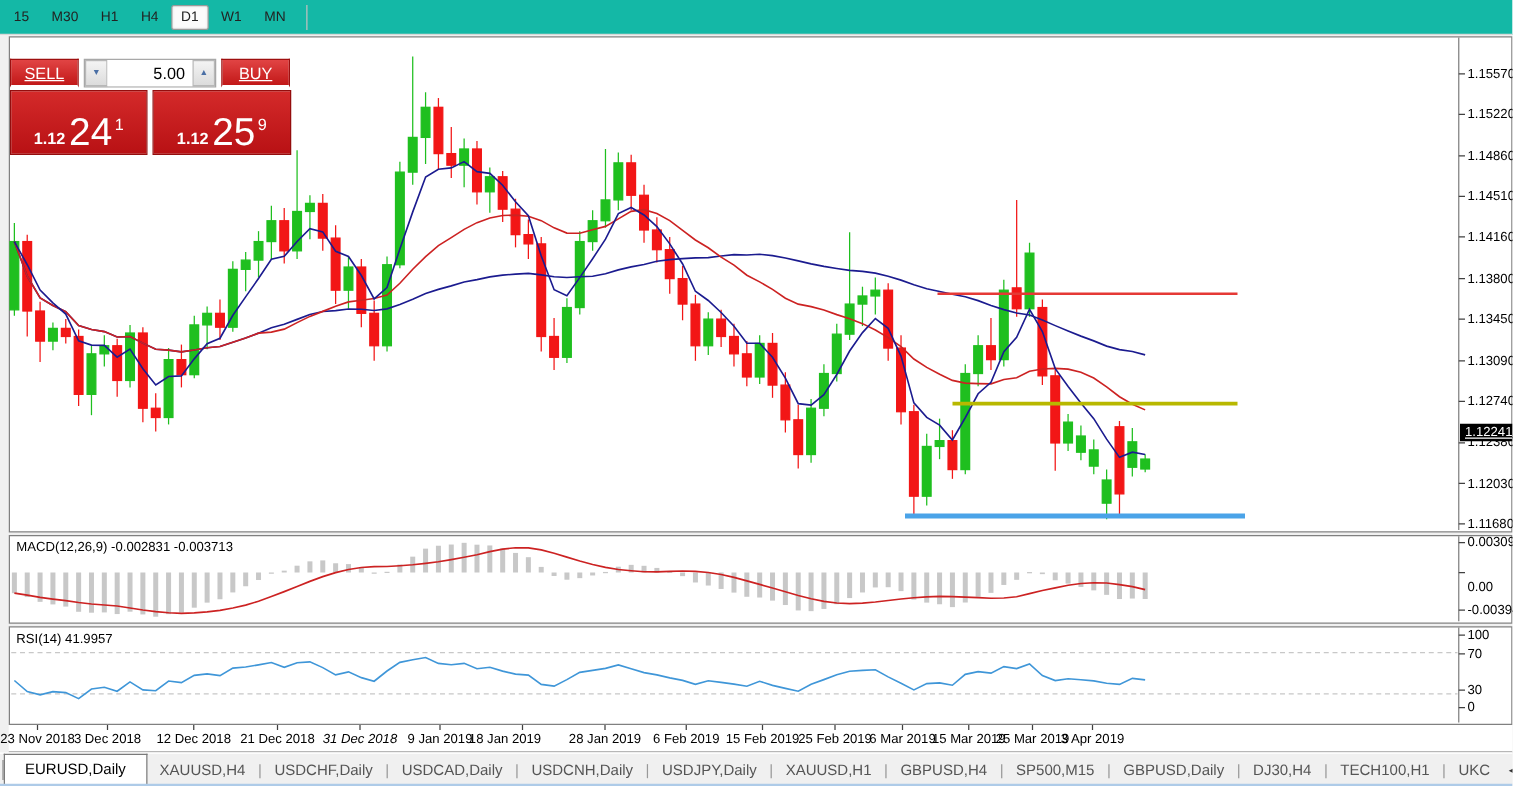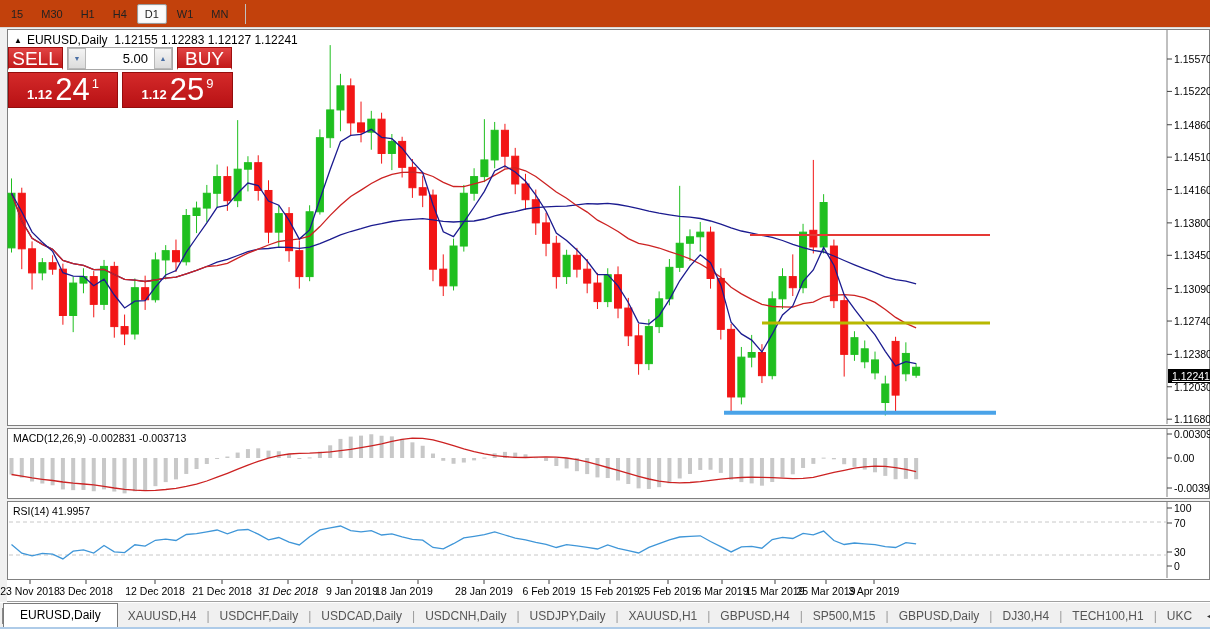--- a/index.html
+++ b/index.html
@@ -1,20 +1,20 @@
 <!DOCTYPE html>
 <html><head>
 <meta charset="utf-8">
 <style>
   html,body{margin:0;padding:0;}
   body{width:1210px;height:629px;background:#f0f0f0;font-family:"Liberation Sans",sans-serif;overflow:hidden;position:relative;}
   #app{position:absolute;left:0;top:0;width:1210px;height:629px;}
 
   
-  #toolbar{position:absolute;left:0;top:0;width:1210px;height:28px;background:#c2410c;border-bottom:1px solid #d8d8d8;display:flex;align-items:center;padding-left:2px;box-sizing:border-box;}
+  #toolbar{position:absolute;left:0;top:0;width:1210px;height:28px;background:#14b8a6;border-bottom:1px solid #d8d8d8;display:flex;align-items:center;padding-left:2px;box-sizing:border-box;}
   .tf-btn{font-size:11px;color:#222;padding:3px 7px;margin:0 1px;border:1px solid transparent;border-radius:2px;cursor:default;}
   .tf-btn.active{background:#fbfbfb;border:1px solid #9a9a9a;box-shadow:inset 0 0 2px #ddd;}
   .tb-sep{width:1px;height:20px;background:#c0c0c0;margin:0 8px;}
 
   
   .panel{position:absolute;left:7px;right:0;background:#fff;border:1px solid #808080;box-sizing:border-box;}
   #panel-main{top:29px;height:397px;}
   #panel-macd{top:428px;height:71px;}
   #panel-rsi{top:501px;height:79px;}
   #date-strip{position:absolute;left:7px;right:0;top:580px;height:22px;background:#fff;border-bottom:1px solid #a0a0a0;box-sizing:border-box;}
@@ -27,25 +27,25 @@
   #macd-label{left:13px;top:432px;font-size:10.5px;}
   #rsi-label{left:13px;top:505px;font-size:10.5px;}
 
   .axis-lbl{position:absolute;left:1174px;font-size:10.5px;color:#000;transform:translateY(-50%);}
   .price-tag{position:absolute;left:1168px;width:42px;height:14px;background:#000;color:#fff;font-size:10.5px;line-height:14px;padding-left:4px;box-sizing:border-box;transform:translateY(-50%);}
   .date-lbl{position:absolute;top:585px;font-size:10.5px;color:#000;transform:translateX(-50%);}
 
   
   #trade{position:absolute;left:8px;top:47px;width:225px;}
   .trow{display:flex;}
-  .trade-btn{width:55px;height:23px;background:linear-gradient(180deg,#e14444,#c21818);color:#fff;font-size:19px;text-align:center;line-height:21px;border:1px solid #9e0f0f;border-bottom:2px solid #fff;box-sizing:border-box;}
+  .trade-btn{width:55px;height:23px;background:linear-gradient(180deg,#e14444,#c21818);color:#fff;font-size:13px;text-align:center;line-height:21px;border:1px solid #9e0f0f;border-bottom:2px solid #fff;box-sizing:border-box;text-decoration:underline;}
   #spin-group{display:flex;height:23px;border:1px solid #a8a8a8;background:#fff;box-sizing:border-box;margin:0 4px;}
   .spin{width:18px;background:linear-gradient(#f4f4f4,#dcdcdc);border:1px solid #b8b8b8;color:#4a6fa5;font-size:7px;text-align:center;line-height:20px;box-sizing:border-box;}
   #vol-input{width:60px;border:0;outline:0;font-size:13px;text-align:right;padding-right:6px;font-family:"Liberation Sans",sans-serif;}
-  .big-box{height:36px;margin-top:2px;background:linear-gradient(180deg,#d42a2a,#b81114);border:1px solid #940d0d;color:#fff;display:flex;align-items:flex-end;justify-content:center;padding-bottom:3px;box-sizing:border-box;}
+  .big-box{height:52px;margin-top:2px;background:linear-gradient(180deg,#d42a2a,#b81114);border:1px solid #940d0d;color:#fff;display:flex;align-items:flex-end;justify-content:center;padding-bottom:3px;box-sizing:border-box;}
   .big-box .pfx{font-size:13px;font-weight:bold;margin-right:3px;margin-bottom:2px;}
   .big-box .big{font-size:31px;line-height:28px;}
   .big-box .sup{font-size:13px;margin-left:2px;margin-bottom:13px;}
   #sell-box{width:110px;}
   #buy-box{width:111px;margin-left:4px;}
 
   
   #tabbar{position:absolute;left:0;top:602px;width:1210px;height:25px;background:#f0f0f0;display:flex;align-items:center;border-top:1px solid #fff;}
   .grip{width:2px;height:16px;background:#c8c8c8;margin-left:2px;border-left:1px solid #888;}
   .tab{font-size:12px;color:#555;padding:4px 10px;white-space:nowrap;}
@@ -385,23 +385,20 @@
       <line x1="1167" y1="419.1851851851846" x2="1172" y2="419.1851851851846" stroke="#404040" stroke-width="1"></line>
       <line x1="1167" y1="434" x2="1172" y2="434" stroke="#404040" stroke-width="1"></line>
       <line x1="1167" y1="458" x2="1172" y2="458" stroke="#404040" stroke-width="1"></line>
       <line x1="1167" y1="488" x2="1172" y2="488" stroke="#404040" stroke-width="1"></line>
       <line x1="1167" y1="508" x2="1172" y2="508" stroke="#404040" stroke-width="1"></line>
       <line x1="1167" y1="523" x2="1172" y2="523" stroke="#404040" stroke-width="1"></line>
       <line x1="1167" y1="552" x2="1172" y2="552" stroke="#404040" stroke-width="1"></line>
       <line x1="1167" y1="566" x2="1172" y2="566" stroke="#404040" stroke-width="1"></line>
     </svg>
 
-  <div id="chart-title" class="lbl">
-    <span class="tri">▲</span><span>EURUSD,Daily</span>&nbsp;&nbsp;<span>1.12155 1.12283 1.12127 1.12241</span>
-  </div>
   <div id="macd-label" class="lbl">MACD(12,26,9) -0.002831 -0.003713</div>
   <div id="rsi-label" class="lbl">RSI(14) 41.9957</div>
 
   <div id="trade">
     <div class="trow">
       <div class="trade-btn">SELL</div>
       <div id="spin-group">
         <div class="spin">▼</div>
         <input id="vol-input" value="5.00" style="">
         <div class="spin">▲</div>
@@ -428,23 +425,23 @@
       <div class="axis-lbl" style="top: 124.7px;">1.14860</div>
       <div class="axis-lbl" style="top: 157.1px;">1.14510</div>
       <div class="axis-lbl" style="top: 189.6px;">1.14160</div>
       <div class="axis-lbl" style="top: 222.9px;">1.13800</div>
       <div class="axis-lbl" style="top: 255.3px;">1.13450</div>
       <div class="axis-lbl" style="top: 288.6px;">1.13090</div>
       <div class="axis-lbl" style="top: 321px;">1.12740</div>
       <div class="axis-lbl" style="top: 354.4px;">1.12380</div>
       <div class="axis-lbl" style="top: 386.8px;">1.12030</div>
       <div class="axis-lbl" style="top: 419.2px;">1.11680</div>
-      <div class="price-tag" style="top: 376px; text-decoration: underline;">1.12241</div>
+      <div class="price-tag" style="top: 346px; text-decoration: underline;">1.12241</div>
       <div class="axis-lbl" style="top: 434px;">0.003095</div>
-      <div class="axis-lbl" style="top: 458px; text-align: right;">0.00</div>
+      <div class="axis-lbl" style="top: 470px; text-align: right;">0.00</div>
       <div class="axis-lbl" style="top: 488px;">-0.003947</div>
       <div class="axis-lbl" style="top: 508px;">100</div>
       <div class="axis-lbl" style="top: 523px;">70</div>
       <div class="axis-lbl" style="top: 552px;">30</div>
       <div class="axis-lbl" style="top: 566px;">0</div>
       <div class="date-lbl" style="left: 30px;">23 Nov 2018</div>
       <div class="date-lbl" style="left: 86px;">3 Dec 2018</div>
       <div class="date-lbl" style="left: 155px;">12 Dec 2018</div>
       <div class="date-lbl" style="left: 222px;">21 Dec 2018</div>
       <div class="date-lbl" style="left: 288px; font-style: italic;">31 Dec 2018</div>

